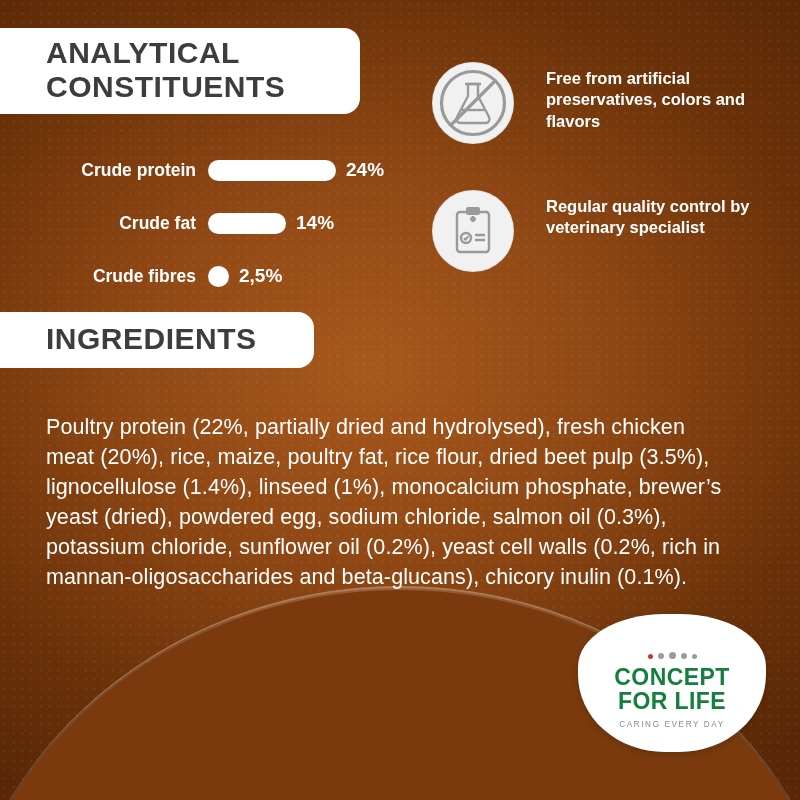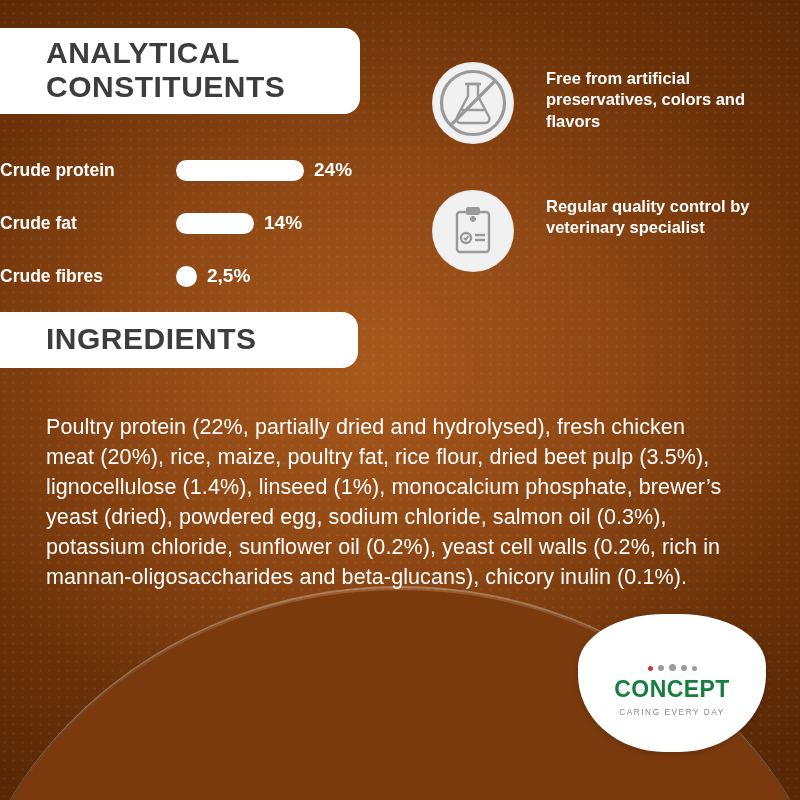--- a/index.html
+++ b/index.html
@@ -74,43 +74,44 @@
 
   #plaque-analytical {
     left: 0;
     top: 28px;
     width: 360px;
     height: 86px;
   }
   #plaque-ingredients {
     left: 0;
     top: 312px;
-    width: 358px;
+    width: 314px;
     height: 56px;
   }
 
   
   #constituents {
     position: absolute;
     left: 0;
     top: 150px;
     width: 430px;
   }
   .const-row {
     display: flex;
     align-items: center;
     height: 40px;
     margin-bottom: 13px;
   }
   .const-label {
-    width: 176px;
-    text-align: left;
+    width: 208px;
+    text-align: right;
     color: #ffffff;
     font-size: 17.5px;
     font-weight: bold;
+    padding-right: 12px;
     box-sizing: border-box;
     white-space: nowrap;
   }
   .const-bar {
     height: 21px;
     background: #ffffff;
     border-radius: 11px;
   }
   .const-value {
     color: #ffffff;
@@ -279,16 +280,17 @@
   <div id="logo">
     <div id="logo-dots">
       <i style="width:5px;height:5px;background:#c0392b"></i>
       <i style="width:6px;height:6px"></i>
       <i style="width:7px;height:7px"></i>
       <i style="width:6px;height:6px"></i>
       <i style="width:5px;height:5px"></i>
     </div>
     <div id="logo-name">
       <span>CONCEPT</span><br>
+      <span>FOR LIFE</span>
     </div>
     <div id="logo-tagline">CARING EVERY DAY</div>
   </div>
 </div>
 
 </body></html>

